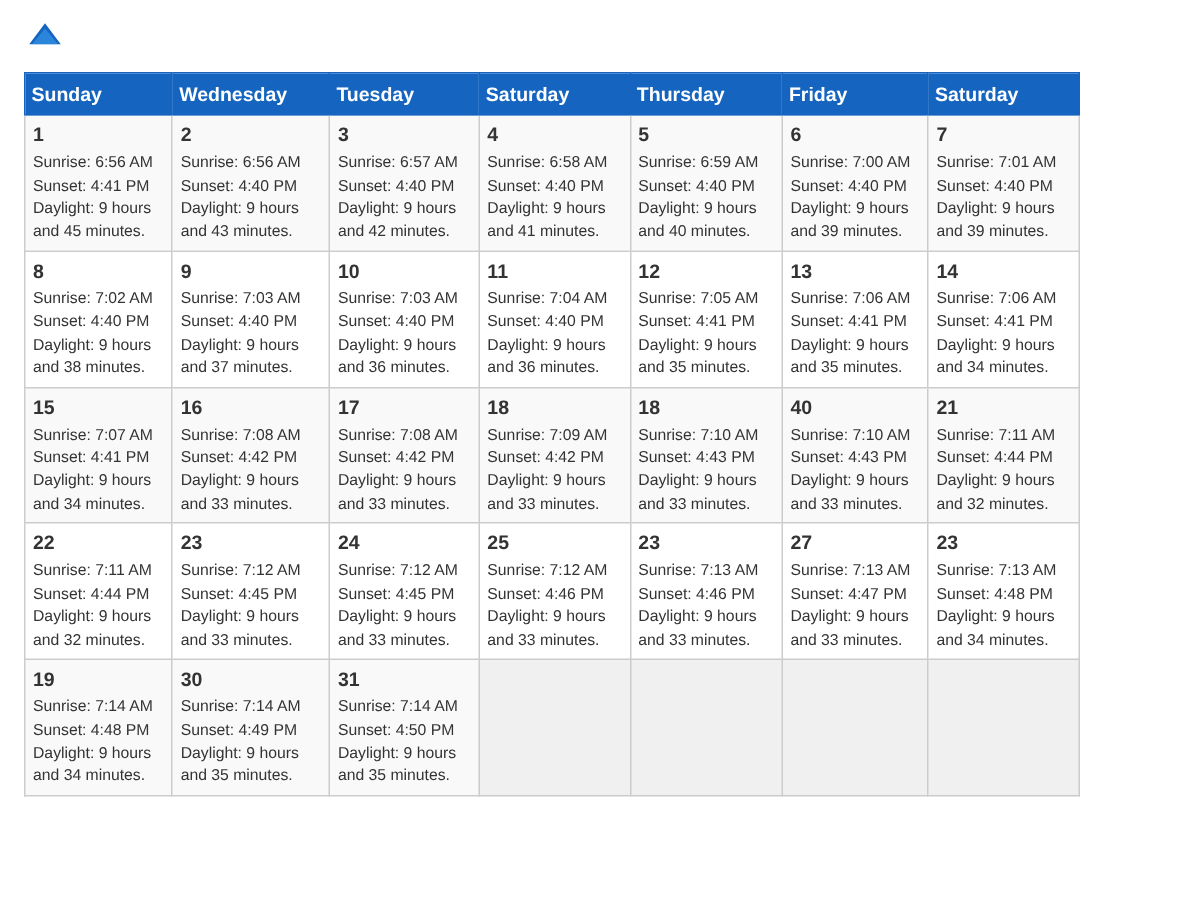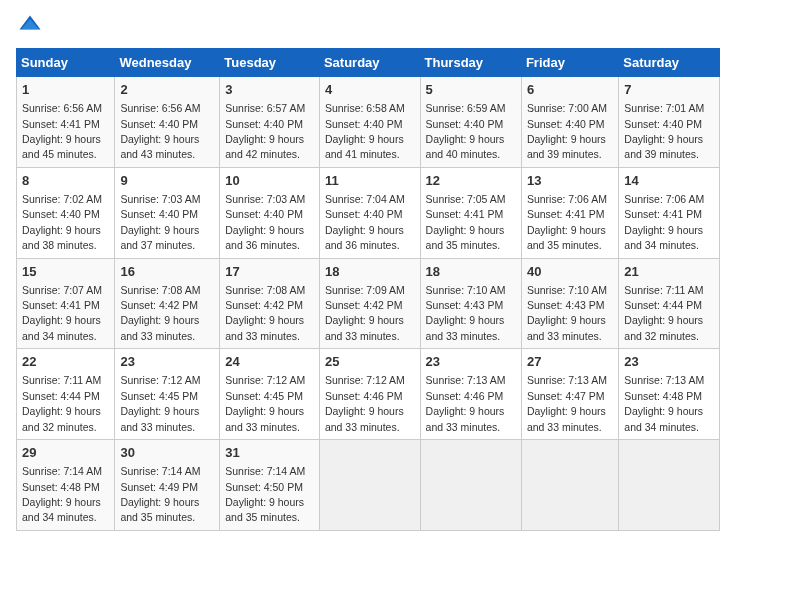--- a/index.html
+++ b/index.html
@@ -250,21 +250,21 @@
           <span class="day-num">27</span>
           <span class="day-info">Sunrise: 7:13 AM<br>Sunset: 4:47 PM<br>Daylight: 9 hours and 33 minutes.</span>
         </td>
           <td>
           <span class="day-num">23</span>
           <span class="day-info">Sunrise: 7:13 AM<br>Sunset: 4:48 PM<br>Daylight: 9 hours and 34 minutes.</span>
         </td>
         </tr>
         <tr>
           <td>
-          <span class="day-num">29</span>
+          <span class="day-num">19</span>
           <span class="day-info">Sunrise: 7:14 AM<br>Sunset: 4:48 PM<br>Daylight: 9 hours and 34 minutes.</span>
         </td>
           <td>
           <span class="day-num">30</span>
           <span class="day-info">Sunrise: 7:14 AM<br>Sunset: 4:49 PM<br>Daylight: 9 hours and 35 minutes.</span>
         </td>
           <td>
           <span class="day-num">31</span>
           <span class="day-info">Sunrise: 7:14 AM<br>Sunset: 4:50 PM<br>Daylight: 9 hours and 35 minutes.</span>
         </td>

